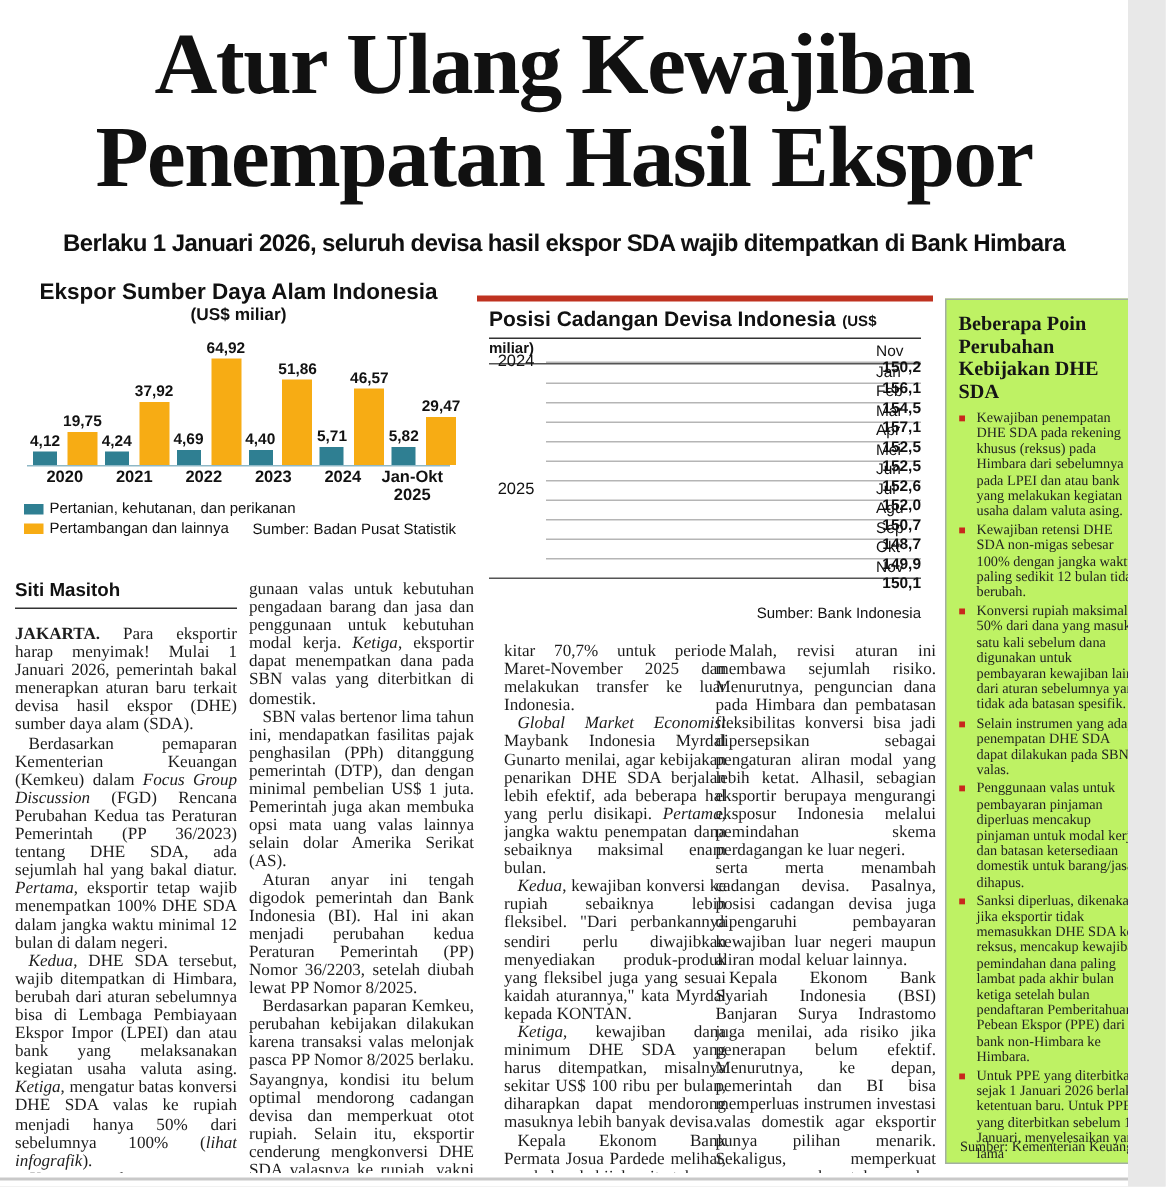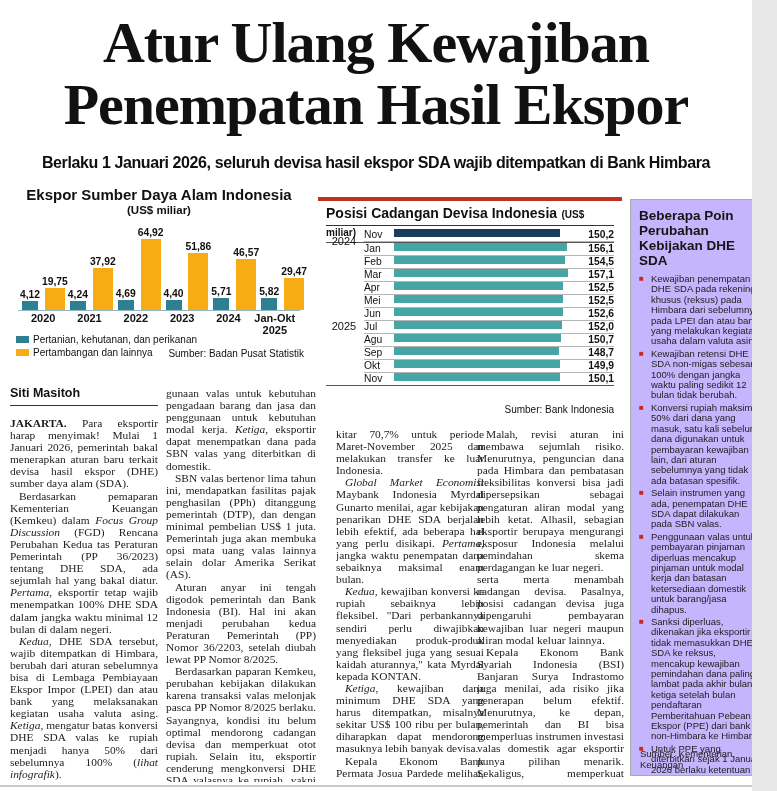--- a/index.html
+++ b/index.html
@@ -32,33 +32,33 @@
   .lg-label{font-size:10px;color:#111;}
   .lc-source{position:absolute;right:6px;top:164px;font-size:10px;color:#111;}
   
   #mid-chart{position:absolute;left:318px;top:197px;width:304px;height:224px;
              font-family:"Liberation Sans",sans-serif;}
   .mc-band{position:absolute;left:0;top:0;width:100%;height:4px;}
   .mc-titlerow{position:absolute;left:8px;right:8px;top:7px;height:21px;border-bottom:1.5px solid #333;}
   .mc-title{font-weight:bold;font-size:14px;color:#111;}
   .mc-unit{font-size:10px;font-weight:bold;color:#111;}
   #mc-rows{position:absolute;left:8px;right:8px;top:32px;}
-  .mrow{display:flex;align-items:flex-start;height:12px;padding-left:38px;}
+  .mrow{display:flex;align-items:flex-end;height:12px;padding-left:38px;flex-direction:column;}
   .mmonth{width:30px;font-size:10.3px;flex-shrink:0;color:#111;}
   .mtrack{flex:1;position:relative;height:8px;}
   .mbar{position:absolute;left:0;top:0;height:8px;}
   .mval{width:46px;text-align:right;font-weight:bold;font-size:10.3px;flex-shrink:0;color:#111;}
   .msep{height:1px;background:#b5b5b5;margin-left:38px;}
   .msep.full{margin-left:0;background:#555;}
   .myear{position:absolute;left:0;width:36px;font-size:11px;text-align:center;color:#111;}
   .mc-source{position:absolute;right:8px;bottom:6px;font-size:10px;color:#111;}
   
   #sidebar{position:absolute;left:630px;top:199px;width:141px;height:577px;box-sizing:border-box;
-           background:#c4b5fd;border:1px solid #a3b0a0;padding:8px;overflow:hidden;
-           font-family:Liberation Sans, sans-serif;}
+           background:#bef264;border:1px solid #a3b0a0;padding:8px;overflow:hidden;
+           font-family:Liberation Serif, serif;}
   .sb-title{font-weight:bold;font-size:13.5px;line-height:15px;color:#151515;margin-bottom:6px;}
   .bullet{position:relative;padding-left:12px;font-size:9.5px;line-height:10.4px;margin-bottom:2px;color:#222;}
   .sq{position:absolute;left:0;top:0;font-size:8px;line-height:10.4px;}
   .sb-source{position:absolute;left:9px;bottom:5px;font-size:9.5px;color:#222;}
   
   #byline{position:absolute;left:10px;top:386px;width:148px;font-family:"Liberation Sans",sans-serif;
           font-weight:bold;font-size:12.5px;color:#111;border-bottom:1.5px solid #333;padding-bottom:5px;}
   .col{position:absolute;text-align:justify;font-size:11.4px;line-height:12.1px;overflow:hidden;color:#1c1c1c;}
   #col-0{left:10px;top:417px;width:148px;height:365px;}
   #col-1{left:166px;top:387px;width:150px;height:395px;}

